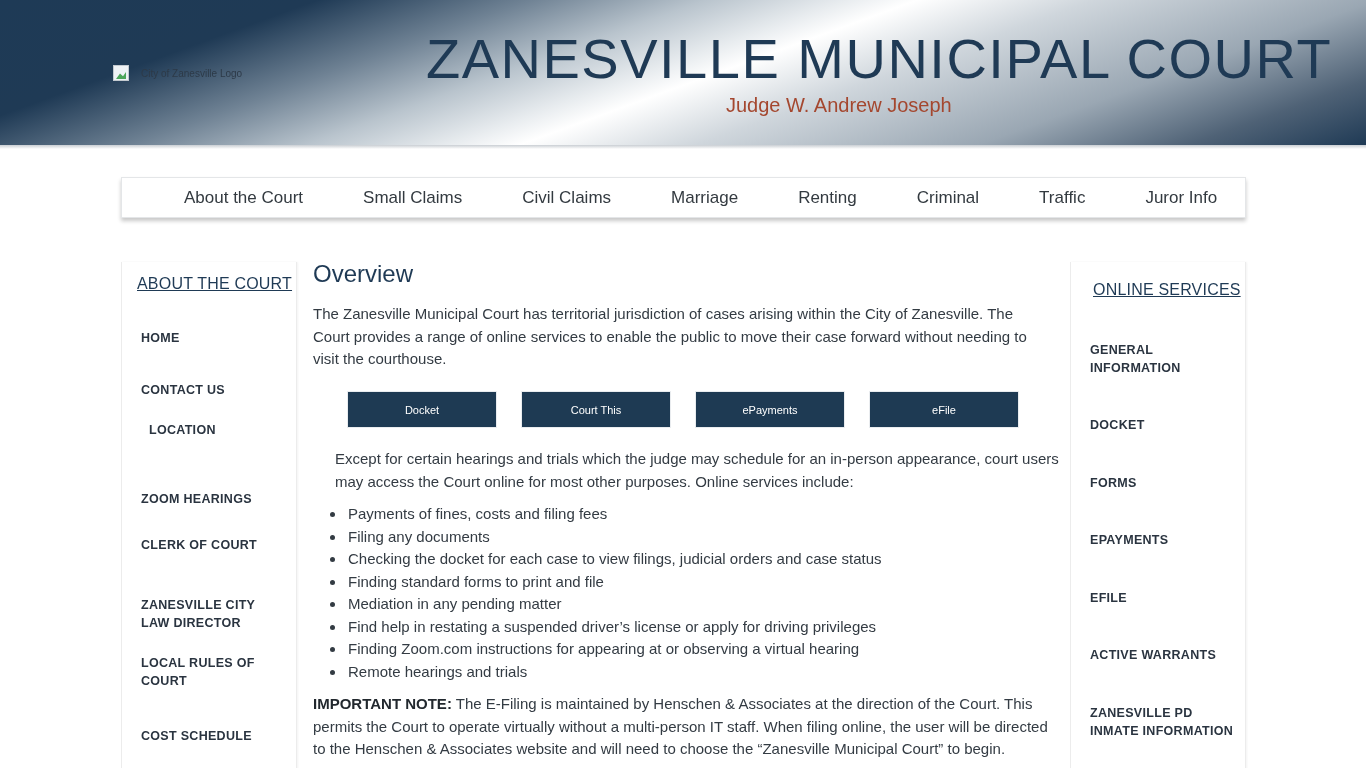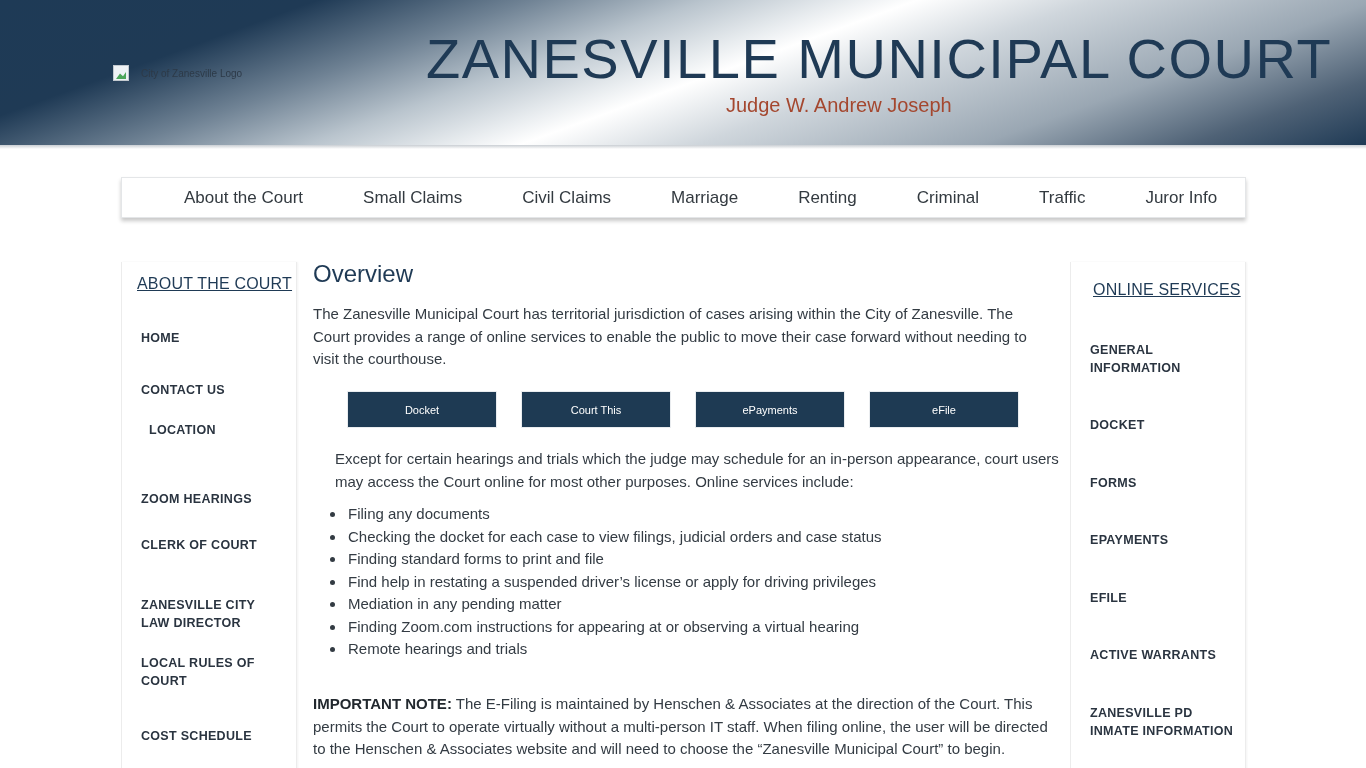--- a/index.html
+++ b/index.html
@@ -140,25 +140,26 @@
   <h1>Overview</h1>
   <p class="intro">The Zanesville Municipal Court has territorial jurisdiction of cases arising within the City of Zanesville. The Court provides a range of online services to enable the public to move their case forward without needing to visit the courthouse.</p>
   <div class="btn-row">
     <a href="#" class="btn">Docket</a>
     <a href="#" class="btn">Court This</a>
     <a href="#" class="btn">ePayments</a>
     <a href="#" class="btn">eFile</a>
   </div>
   <p class="para2">Except for certain hearings and trials which the judge may schedule for an in-person appearance, court users may access the Court online for most other purposes. Online services include:</p>
   <ul class="services">
+    <li>Payments of fines, costs and filing fees</li>
     <li>Filing any documents</li>
     <li>Checking the docket for each case to view filings, judicial orders and case status</li>
     <li>Finding standard forms to print and file</li>
+    <li>Mediation in any pending matter</li>
     <li>Find help in restating a suspended driver’s license or apply for driving privileges</li>
-    <li>Mediation in any pending matter</li>
     <li>Finding Zoom.com instructions for appearing at or observing a virtual hearing</li>
     <li>Remote hearings and trials</li>
   </ul>
   <p class="note"><b>IMPORTANT NOTE:</b><span> The E-Filing is maintained by Henschen &amp; Associates at the direction of the Court. This permits the Court to operate virtually without a multi-person IT staff. When filing online, the user will be directed to the Henschen &amp; Associates website and will need to choose the “Zanesville Municipal Court” to begin.</span></p>
 </main>
 
 <aside class="right-col">
   <a href="#" class="col-heading" style="left:22px; top:19px;">ONLINE SERVICES</a>
   <a href="#" class="side-link" style="left:19px; top:79px; width:110px;">GENERAL INFORMATION</a>
   <a href="#" class="side-link" style="left:19px; top:154px;">DOCKET</a>

